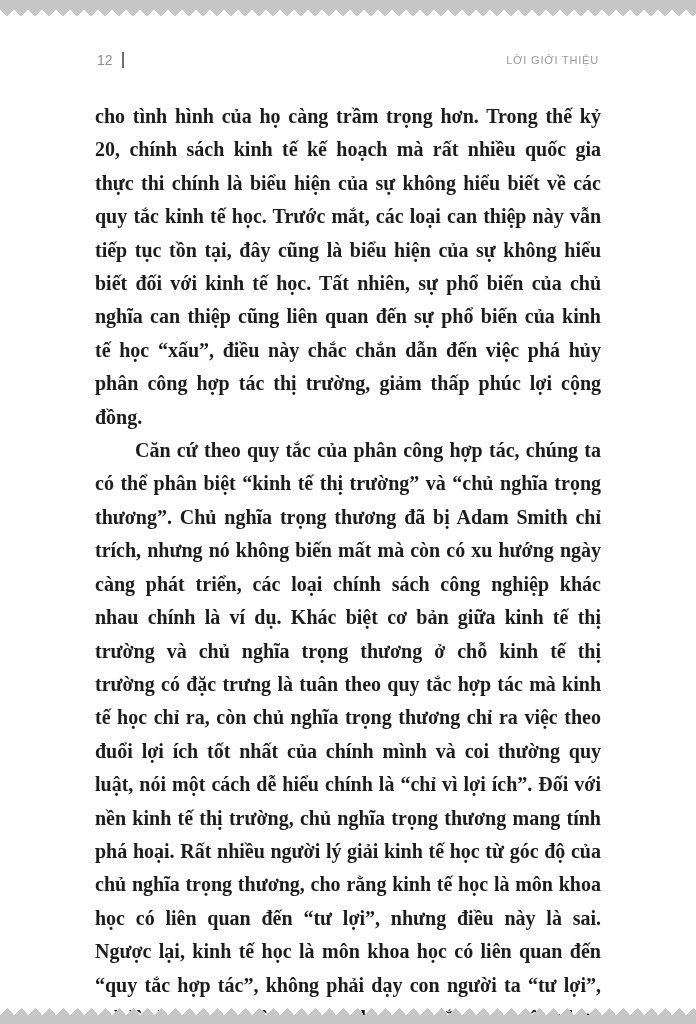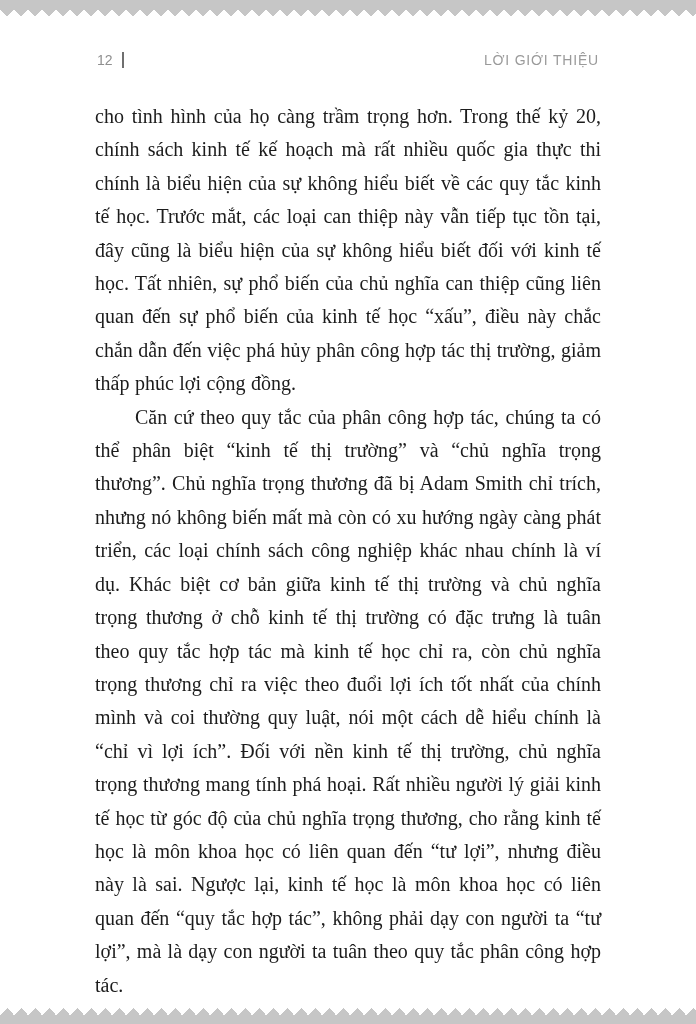--- a/index.html
+++ b/index.html
@@ -52,38 +52,39 @@
     gap: 9px;
     font-size: 14px;
   }
   .header .divider {
     display: inline-block;
     width: 2px;
     height: 16px;
     background: #6f6f6f;
   }
   .header .running-title {
-    font-size: 14px;
+    font-size: 11px;
     letter-spacing: 0.8px;
     color: #9a9a9a;
     text-transform: uppercase;
   }
   .body-text {
     position: absolute;
     top: 100px;
     left: 95px;
     right: 95px;
     color: #1c1c1c;
   }
   .body-text p {
     margin: 0;
     font-size: 20px;
     line-height: 33.4px;
     text-align: justify;
     word-spacing: 0.5px;
+    font-weight: bold;
   }
   .body-text p + p {
     margin-top: 0;
     text-indent: 40px;
   }
 </style>
 </head>
 <body>
 
 <div class="page">

